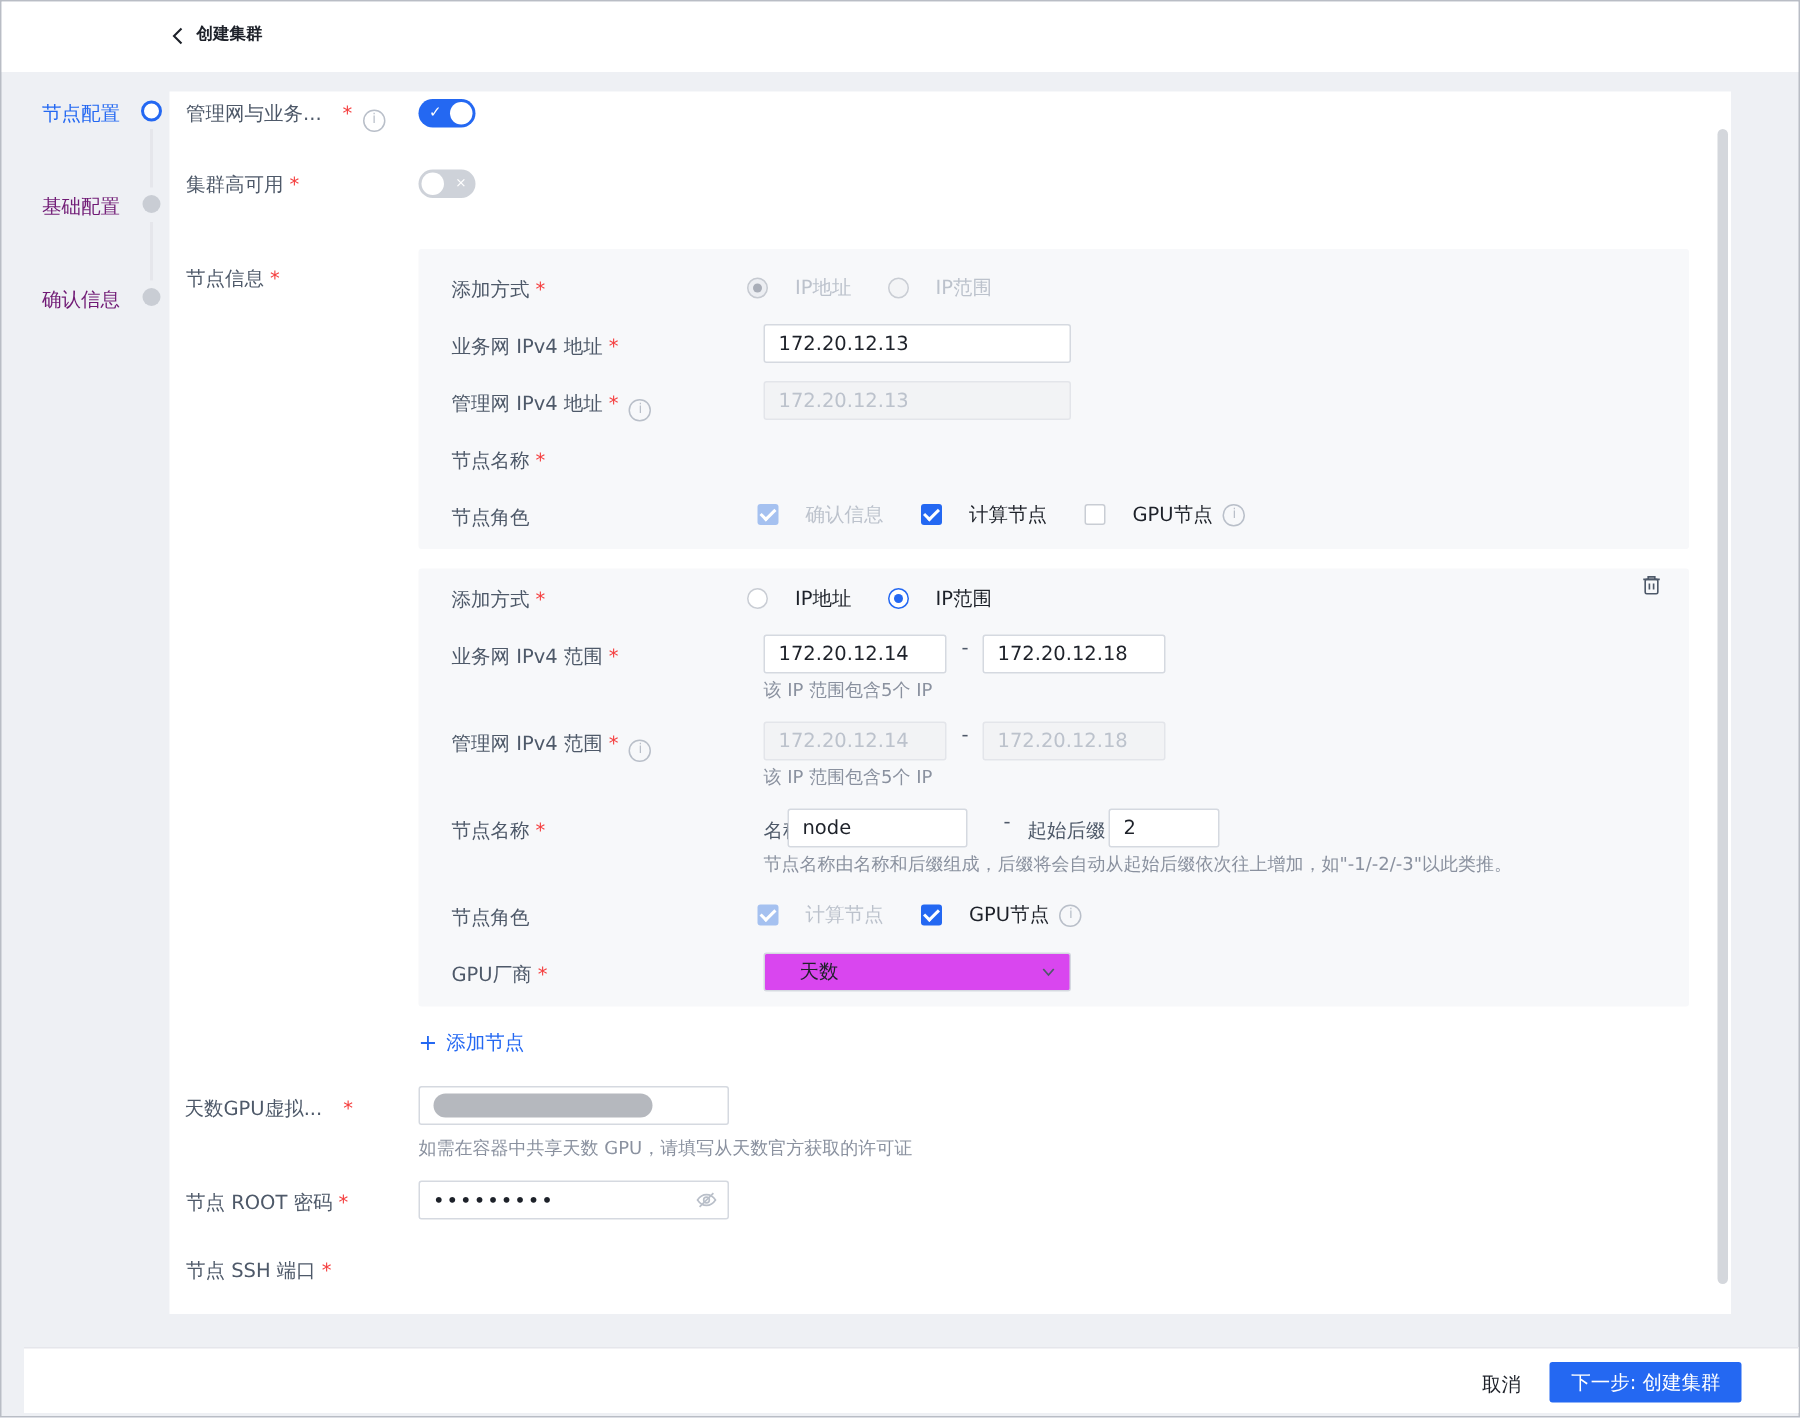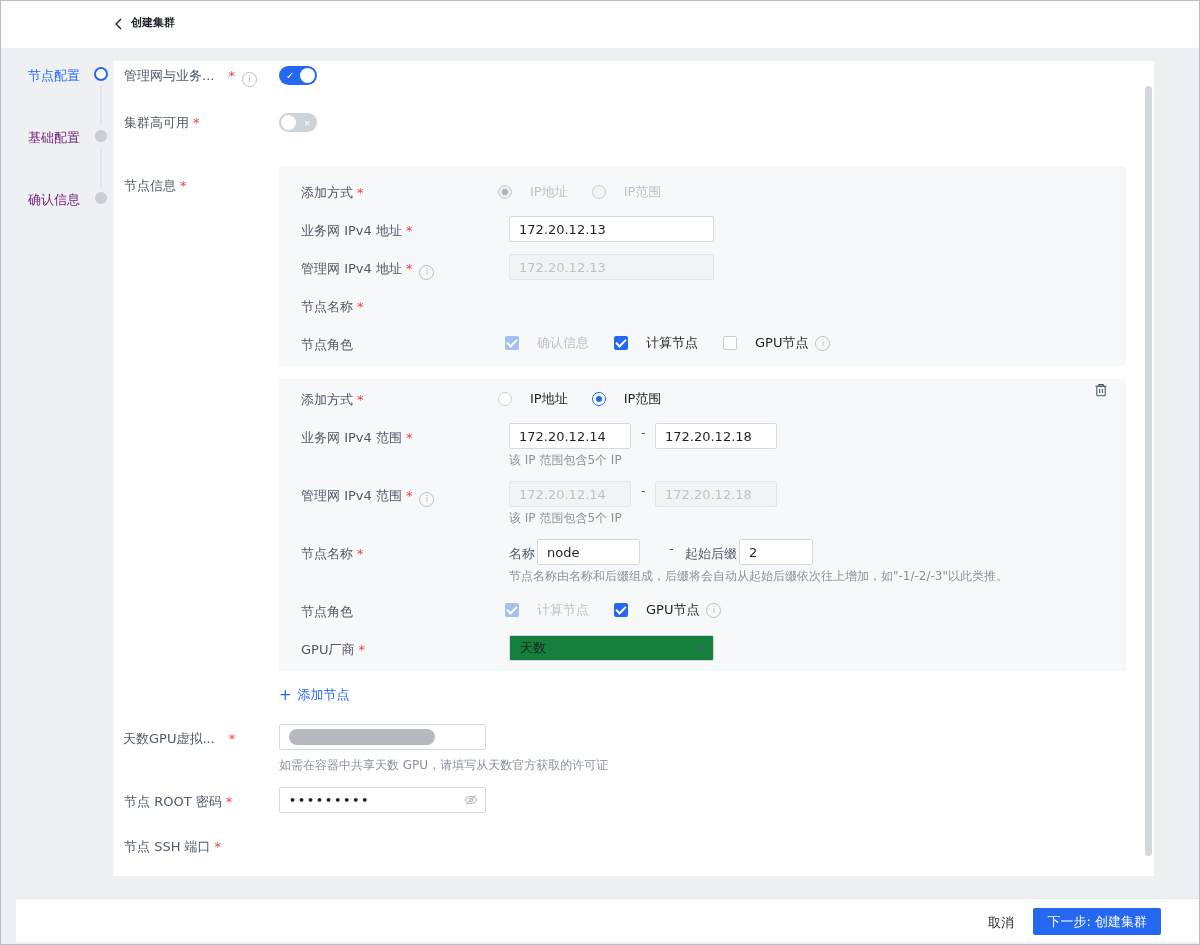--- a/index.html
+++ b/index.html
@@ -24,22 +24,22 @@
   .req{color:#f53f3f;margin-left:4px;font-size:13px;}
   .req.gap{margin-left:14px;}
   .info{display:inline-flex;width:13px;height:13px;border:1px solid #b9bfc9;border-radius:50%;color:#b9bfc9;
         font-size:9px;line-height:1;align-items:center;justify-content:center;margin-left:7px;vertical-align:-2px;}
   .help{position:absolute;font-size:12px;color:#8a919f;white-space:nowrap;}
   
   .inp{position:absolute;height:26px;box-sizing:border-box;border:1px solid #d5d9e0;border-radius:2px;
        background:#fff;font-size:13px;color:#1d2129;padding:0 9px;font-family:inherit;outline:none;}
   .inp.dis{background:#f2f3f5;border-color:#e3e5ea;color:#bcc2cc;}
   .sep{position:absolute;font-size:13px;color:#4e5969;}
-  .select{position:absolute;height:26px;box-sizing:border-box;border:1px solid #d5d9e0;border-radius:2px;background:#15803d;
-          display:flex;align-items:center;padding:0 10px;font-size:13px;color:#1d2129;cursor:pointer;}
+  .select{position:absolute;height:26px;box-sizing:border-box;border:1px solid #d5d9e0;border-radius:2px;background:#d946ef;
+          display:flex;align-items:center;padding:0 23px;font-size:13px;color:#1d2129;cursor:pointer;}
   .select svg{position:absolute;right:8px;}
   
   .toggle{position:absolute;width:38px;height:19px;border-radius:10px;cursor:pointer;}
   .toggle.on{background:#2468f2;}
   .toggle.off{background:#ced2d9;}
   .knob{position:absolute;top:2px;width:15px;height:15px;border-radius:50%;background:#fff;}
   .toggle.on .knob{right:2px;} .toggle.off .knob{left:2px;}
   .tg{position:absolute;top:50%;transform:translateY(-50%);color:#fff;font-size:10px;line-height:1;}
   .toggle.on .tg{left:7px;} .toggle.off .tg{right:6px;font-size:9px;}
   
@@ -183,21 +183,21 @@
   <span class="help" style="left:508px;top:451px">该 IP 范围包含5个 IP</span>
 
   <span class="label" style="left:300px;top:486px"><span>管理网 IPv4 范围</span><span class="req">*</span><span class="info">i</span></span>
   <input class="inp dis" style="left: 508px; top: 480px; width: 122px;" readonly="" value="172.20.12.14">
   <span class="sep" style="left:640px;top:482px">-</span>
   <input class="inp dis" style="left: 654px; top: 480px; width: 122px;" readonly="" value="172.20.12.18">
   <span class="help" style="left:508px;top:509px">该 IP 范围包含5个 IP</span>
 
   <span class="label" style="left:300px;top:544px"><span>节点名称</span><span class="req">*</span></span>
   <span class="label" style="left:508px;top:544px;color:#4e5969">名称</span>
-  <input class="inp" style="left: 536px; top: 538px; width: 103px;" readonly="" value="node">
+  <input class="inp" style="left: 524px; top: 538px; width: 120px;" readonly="" value="node">
   <span class="sep" style="left:668px;top:540px">-</span>
   <span class="label" style="left:684px;top:544px">起始后缀</span>
   <input class="inp" style="left: 738px; top: 538px; width: 74px;" readonly="" value="2">
   <span class="help" style="left:508px;top:567px">节点名称由名称和后缀组成，后缀将会自动从起始后缀依次往上增加，如"-1/-2/-3"以此类推。</span>
 
   <span class="label" style="left:300px;top:602px">节点角色</span>
   <span class="grp" style="left:504px;top:600px;gap:25px">
     <span class="item">
       <span class="cb on dis"></span>
       <span class="opt dis">计算节点</span>

